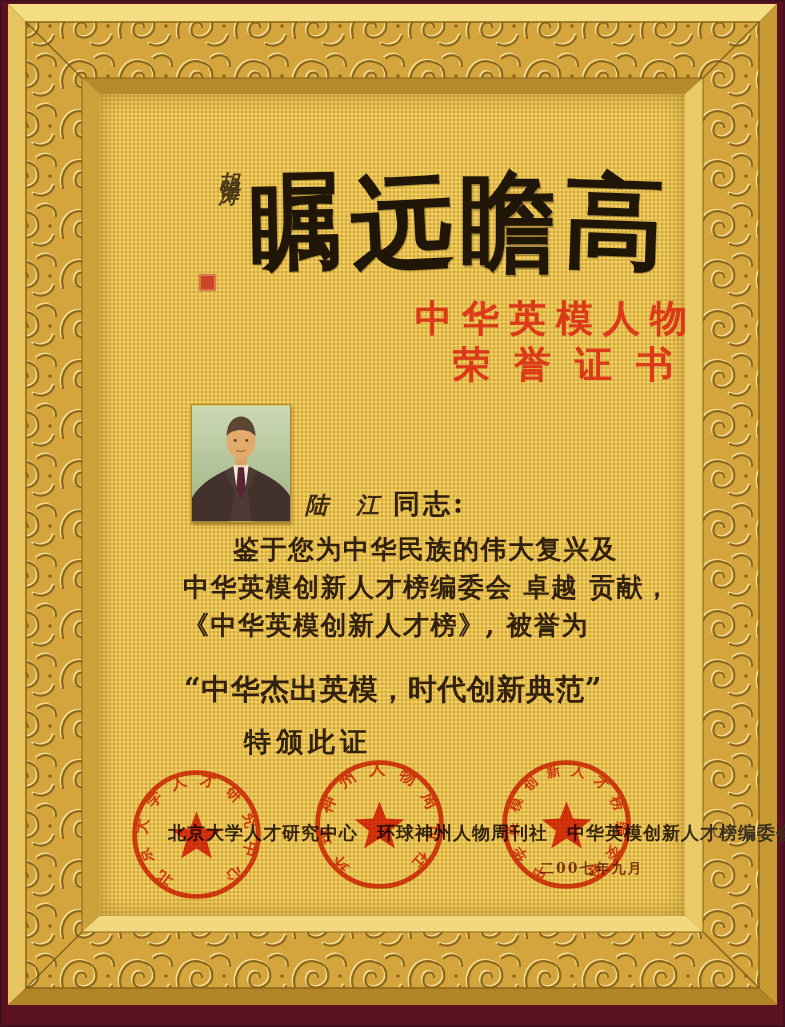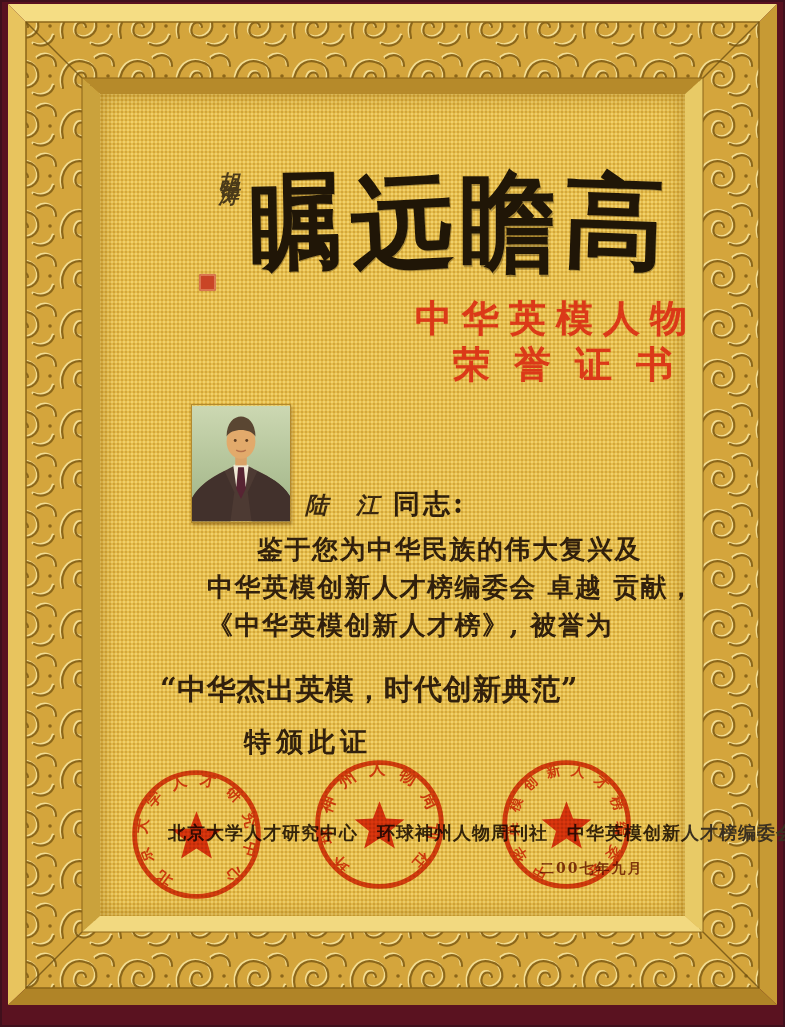--- a/index.html
+++ b/index.html
@@ -56,26 +56,26 @@
     border:1px solid #b28a2e; box-shadow:1px 2px 3px rgba(100,60,5,.45);
   }
   
   .name-line{left:205px; top:392px; white-space:nowrap; color:#2e1e0c;}
   .name-script{font-size:23px; font-style:italic; font-weight:bold; color:#3a2810; letter-spacing:10px;}
   .salutation{font-size:27px; font-weight:bold; margin-left:4px; letter-spacing:3px;}
   
   .body-block{
     left:83px; top:436px; width:484px;
     font-size:26px; font-weight:600; color:#31200d;
-    letter-spacing:1.5px; line-height:38px; white-space:nowrap;padding-left:24px;
+    letter-spacing:1.5px; line-height:38px; white-space:nowrap;
   }
   .indent{text-indent:50px;}
   .quote-line{
     left:60px; top:576px; width:500px; white-space:nowrap;
-    font-size:29px; font-weight:bold; color:#31200d; letter-spacing:0.5px;
+    font-size:29px; font-weight:bold; color:#31200d; letter-spacing:0.5px;padding-left:24px;
   }
   .closing-line{
     left:144px; top:630px; font-size:27px; font-weight:bold;
     color:#31200d; letter-spacing:5px;
   }
   
   .seal{mix-blend-mode:multiply; opacity:.95; z-index:3;}
   .seal-ring{fill:none; stroke:#e2441b; stroke-width:5px;}
   .seal-star{fill:#e63917;}
   .seal-text{fill:#e2441b; font-weight:bold; font-family:"DejaVu Serif",serif;}

